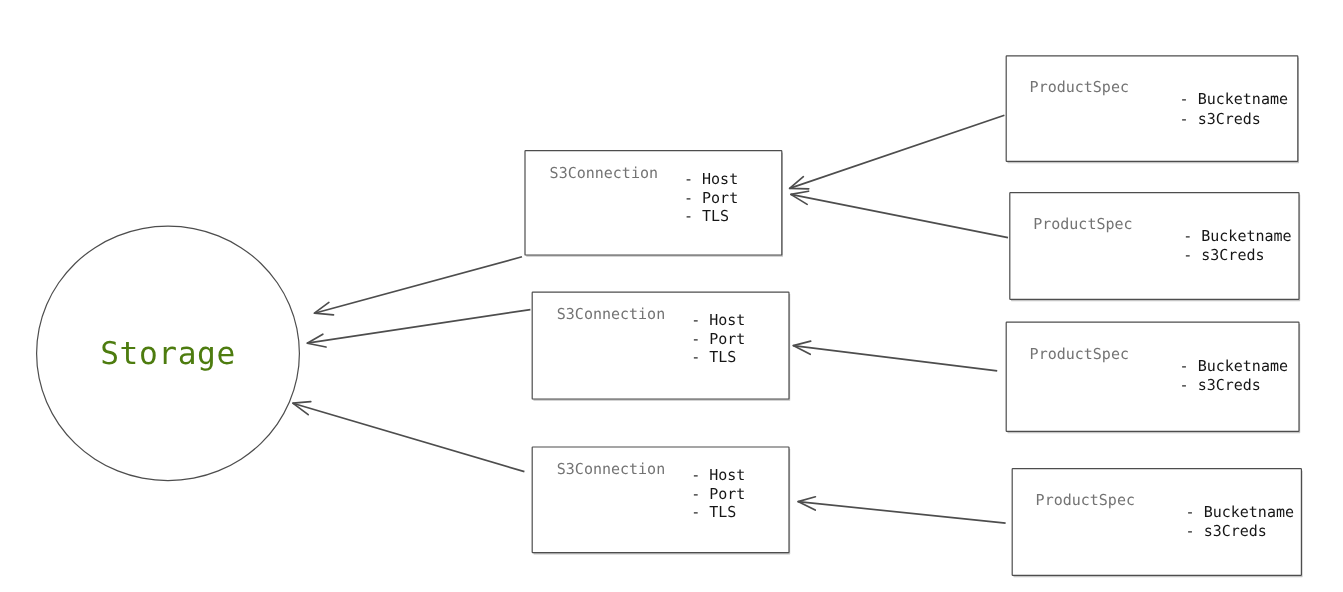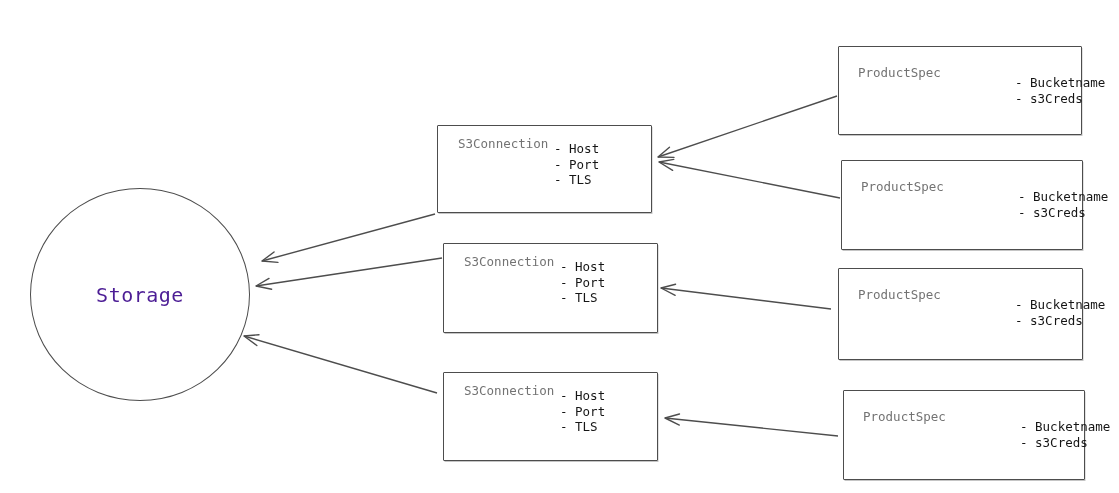--- a/index.html
+++ b/index.html
@@ -30,22 +30,22 @@
     height: 213px;
     border: 1.6px solid #4d4d4d;
     border-radius: 50%;
     background: #ffffff;
     display: flex;
     align-items: center;
     justify-content: center;
     box-sizing: border-box;
   }
   .node-circle .circle-label {
-    font-size: 20px;
-    color: #4c1d95;
+    font-size: 26px;
+    color: #4d7c0f;
     letter-spacing: 0.5px;
   }
   .box {
     position: absolute;
     border: 1.6px solid #4d4d4d;
     background: #ffffff;
     box-sizing: border-box;
     border-radius: 1px;
     box-shadow: 1px 1.5px 0 -0.5px rgba(90,90,90,0.35);
   }
@@ -62,28 +62,28 @@
     font-size: 12.5px;
     line-height: 15.5px;
     color: #161616;
     white-space: pre;
   }
   
   .s3-0 { left: 437px; top: 125px; width: 215px; height: 88px; }
   .s3-1 { left: 443px; top: 243px; width: 215px; height: 90px; }
   .s3-2 { left: 443px; top: 372px; width: 215px; height: 89px; }
   .s3-box .box-title { left: 20px; top: 10px; }
-  .s3-box .attrs { left: 116px; top: 15px; }
+  .s3-box .attrs { left: 132px; top: 15px; }
   
   .ps-0 { left: 838px; top: 46px;  width: 244px; height: 89px; }
   .ps-1 { left: 841px; top: 160px; width: 242px; height: 90px; }
   .ps-2 { left: 838px; top: 268px; width: 245px; height: 92px; }
   .ps-3 { left: 843px; top: 390px; width: 242px; height: 90px; }
   .ps-box .box-title { left: 19px; top: 18px; }
-  .ps-box .attrs { left: 144px; top: 28px; margin-left: 32px; }
+  .ps-box .attrs { left: 144px; top: 28px; }
 </style>
 </head>
 <body>
 
 <div class="canvas">
 
   <svg class="edges" viewBox="0 0 1119 493" xmlns="http://www.w3.org/2000/svg">
     <defs>
       <marker id="arrow" viewBox="0 0 18 14" markerWidth="18" markerHeight="14" refX="16" refY="7" orient="auto" markerUnits="userSpaceOnUse">
         <path d="M16 7 L1 1.5 M16 7 L2 12.5" stroke="#4d4d4d" stroke-width="1.4" fill="none" stroke-linecap="round"></path>

